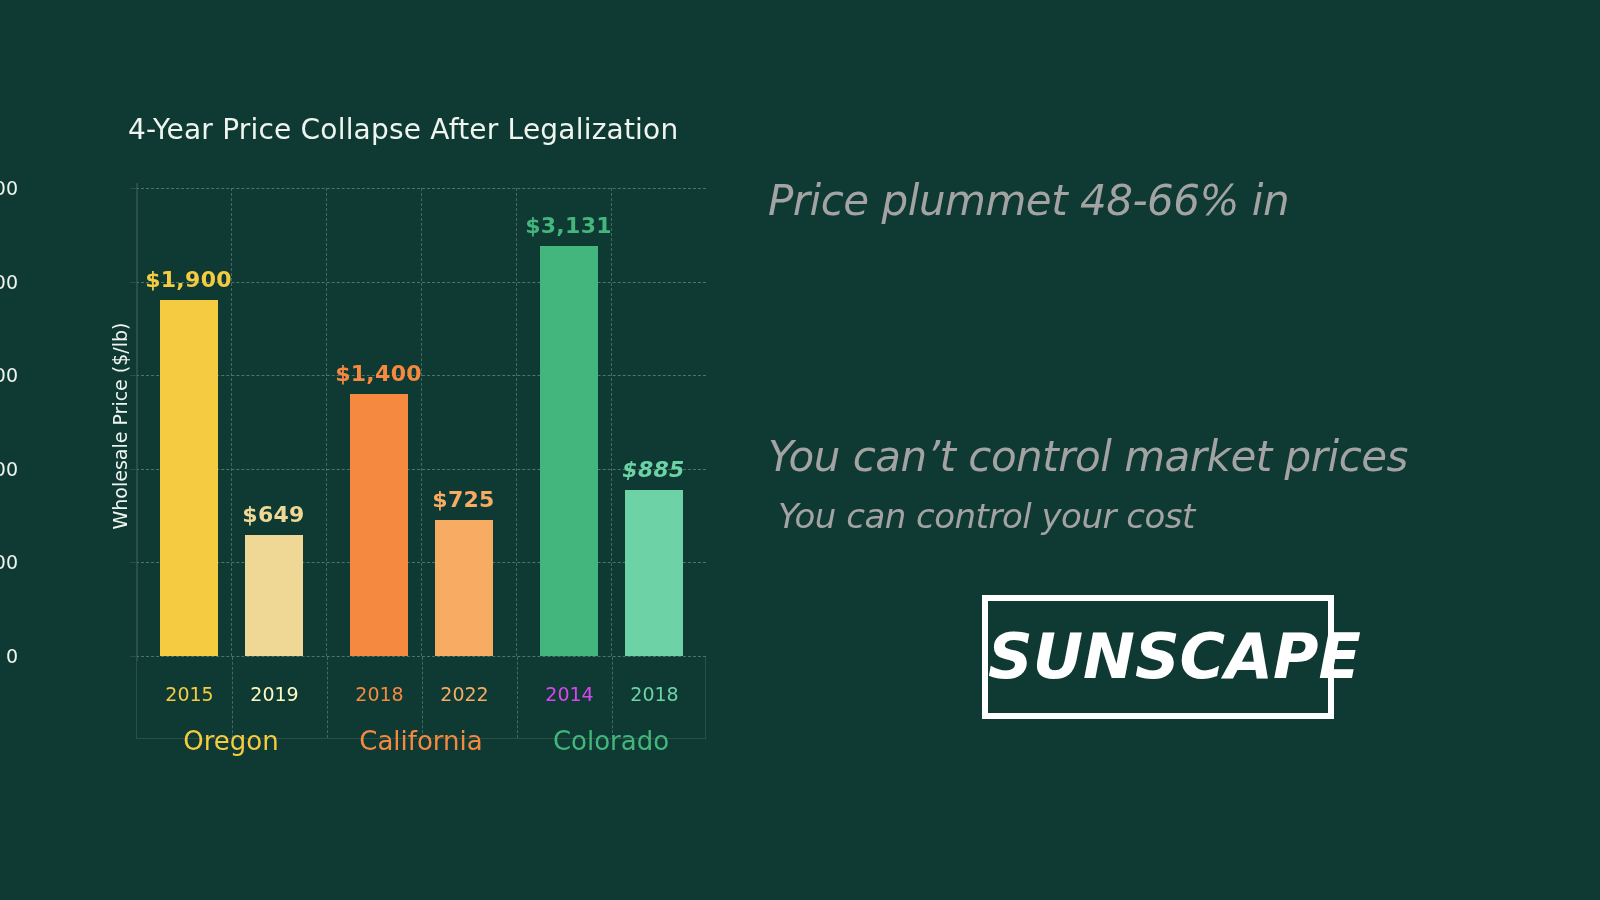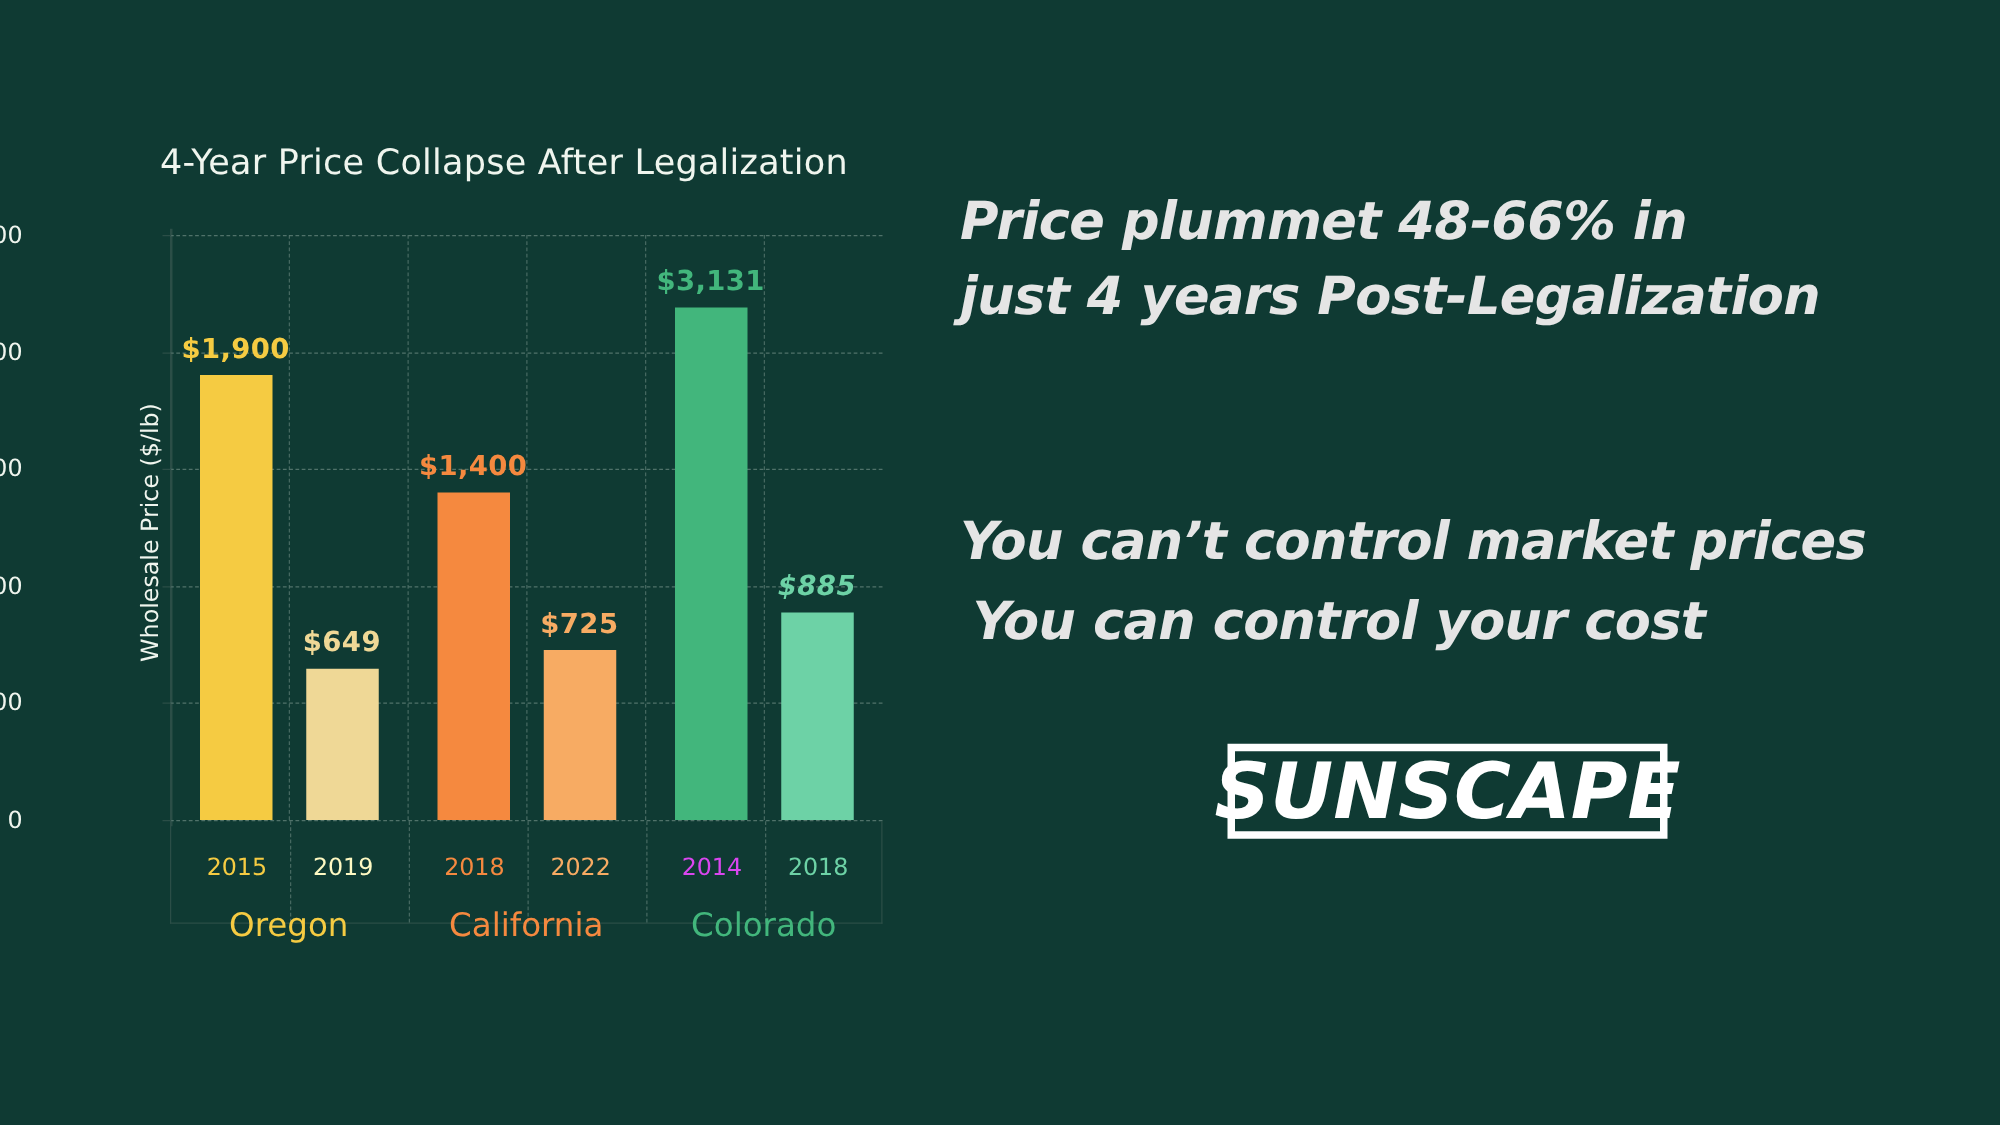--- a/index.html
+++ b/index.html
@@ -155,42 +155,42 @@
   #message-panel {
     position: absolute;
     left: 760px;
     top: 0;
     width: 840px;
     height: 900px;
   }
   .headline {
     position: absolute;
     font-family: "DejaVu Sans", sans-serif;
-    font-weight: bold;
+    font-weight: normal;
     font-style: italic;
-    color: #e5e5e5;
+    color: #a3a3a3;
     white-space: nowrap;
     letter-spacing: -0.5px;
+    margin-top: 24px;
   }
   #headline1-l1 { left: 8px; top: 152px; font-size: 42px; }
   #headline1-l2 { left: 8px; top: 212px; font-size: 42px; }
   #headline2-l1 { left: 8px; top: 408px; font-size: 42px; }
-  #headline2-l2 { left: 18px; top: 472px; font-size: 42px; }
+  #headline2-l2 { left: 18px; top: 472px; font-size: 34px; }
 
   #logo-box {
     position: absolute;
     left: 222px;
     top: 595px;
     width: 352px;
-    height: 76px;
+    height: 124px;
     border: 6px solid #FFFFFF;
     box-sizing: border-box;
     display: flex;
     align-items: center;
-    justify-content: center;
   }
   #logo-text {
     font-family: "DejaVu Sans", sans-serif;
     font-weight: bold;
     font-style: italic;
     font-size: 62px;
     color: #FFFFFF;
     letter-spacing: 0px;
     line-height: 1;
     white-space: nowrap;
@@ -268,21 +268,20 @@
 
     <div id="state-container">
         <div class="state-label" style="left: 231px; color: rgb(245, 203, 66);">Oregon</div>
         <div class="state-label" style="left: 421px; color: rgb(245, 137, 63);">California</div>
         <div class="state-label" style="left: 611px; color: rgb(66, 182, 124);">Colorado</div>
       </div>
   </div>
 
   <div id="message-panel">
     <div class="headline" id="headline1-l1">Price plummet 48-66% in</div>
-    <div class="headline" id="headline1-l2">just 4 years Post-Legalization</div>
 
     <div class="headline" id="headline2-l1">You can’t control market prices</div>
     <div class="headline" id="headline2-l2">You can control your cost</div>
 
     <div id="logo-box">
       <span id="logo-text">SUNSCAPE</span>
     </div>
   </div>
 
 </div>

